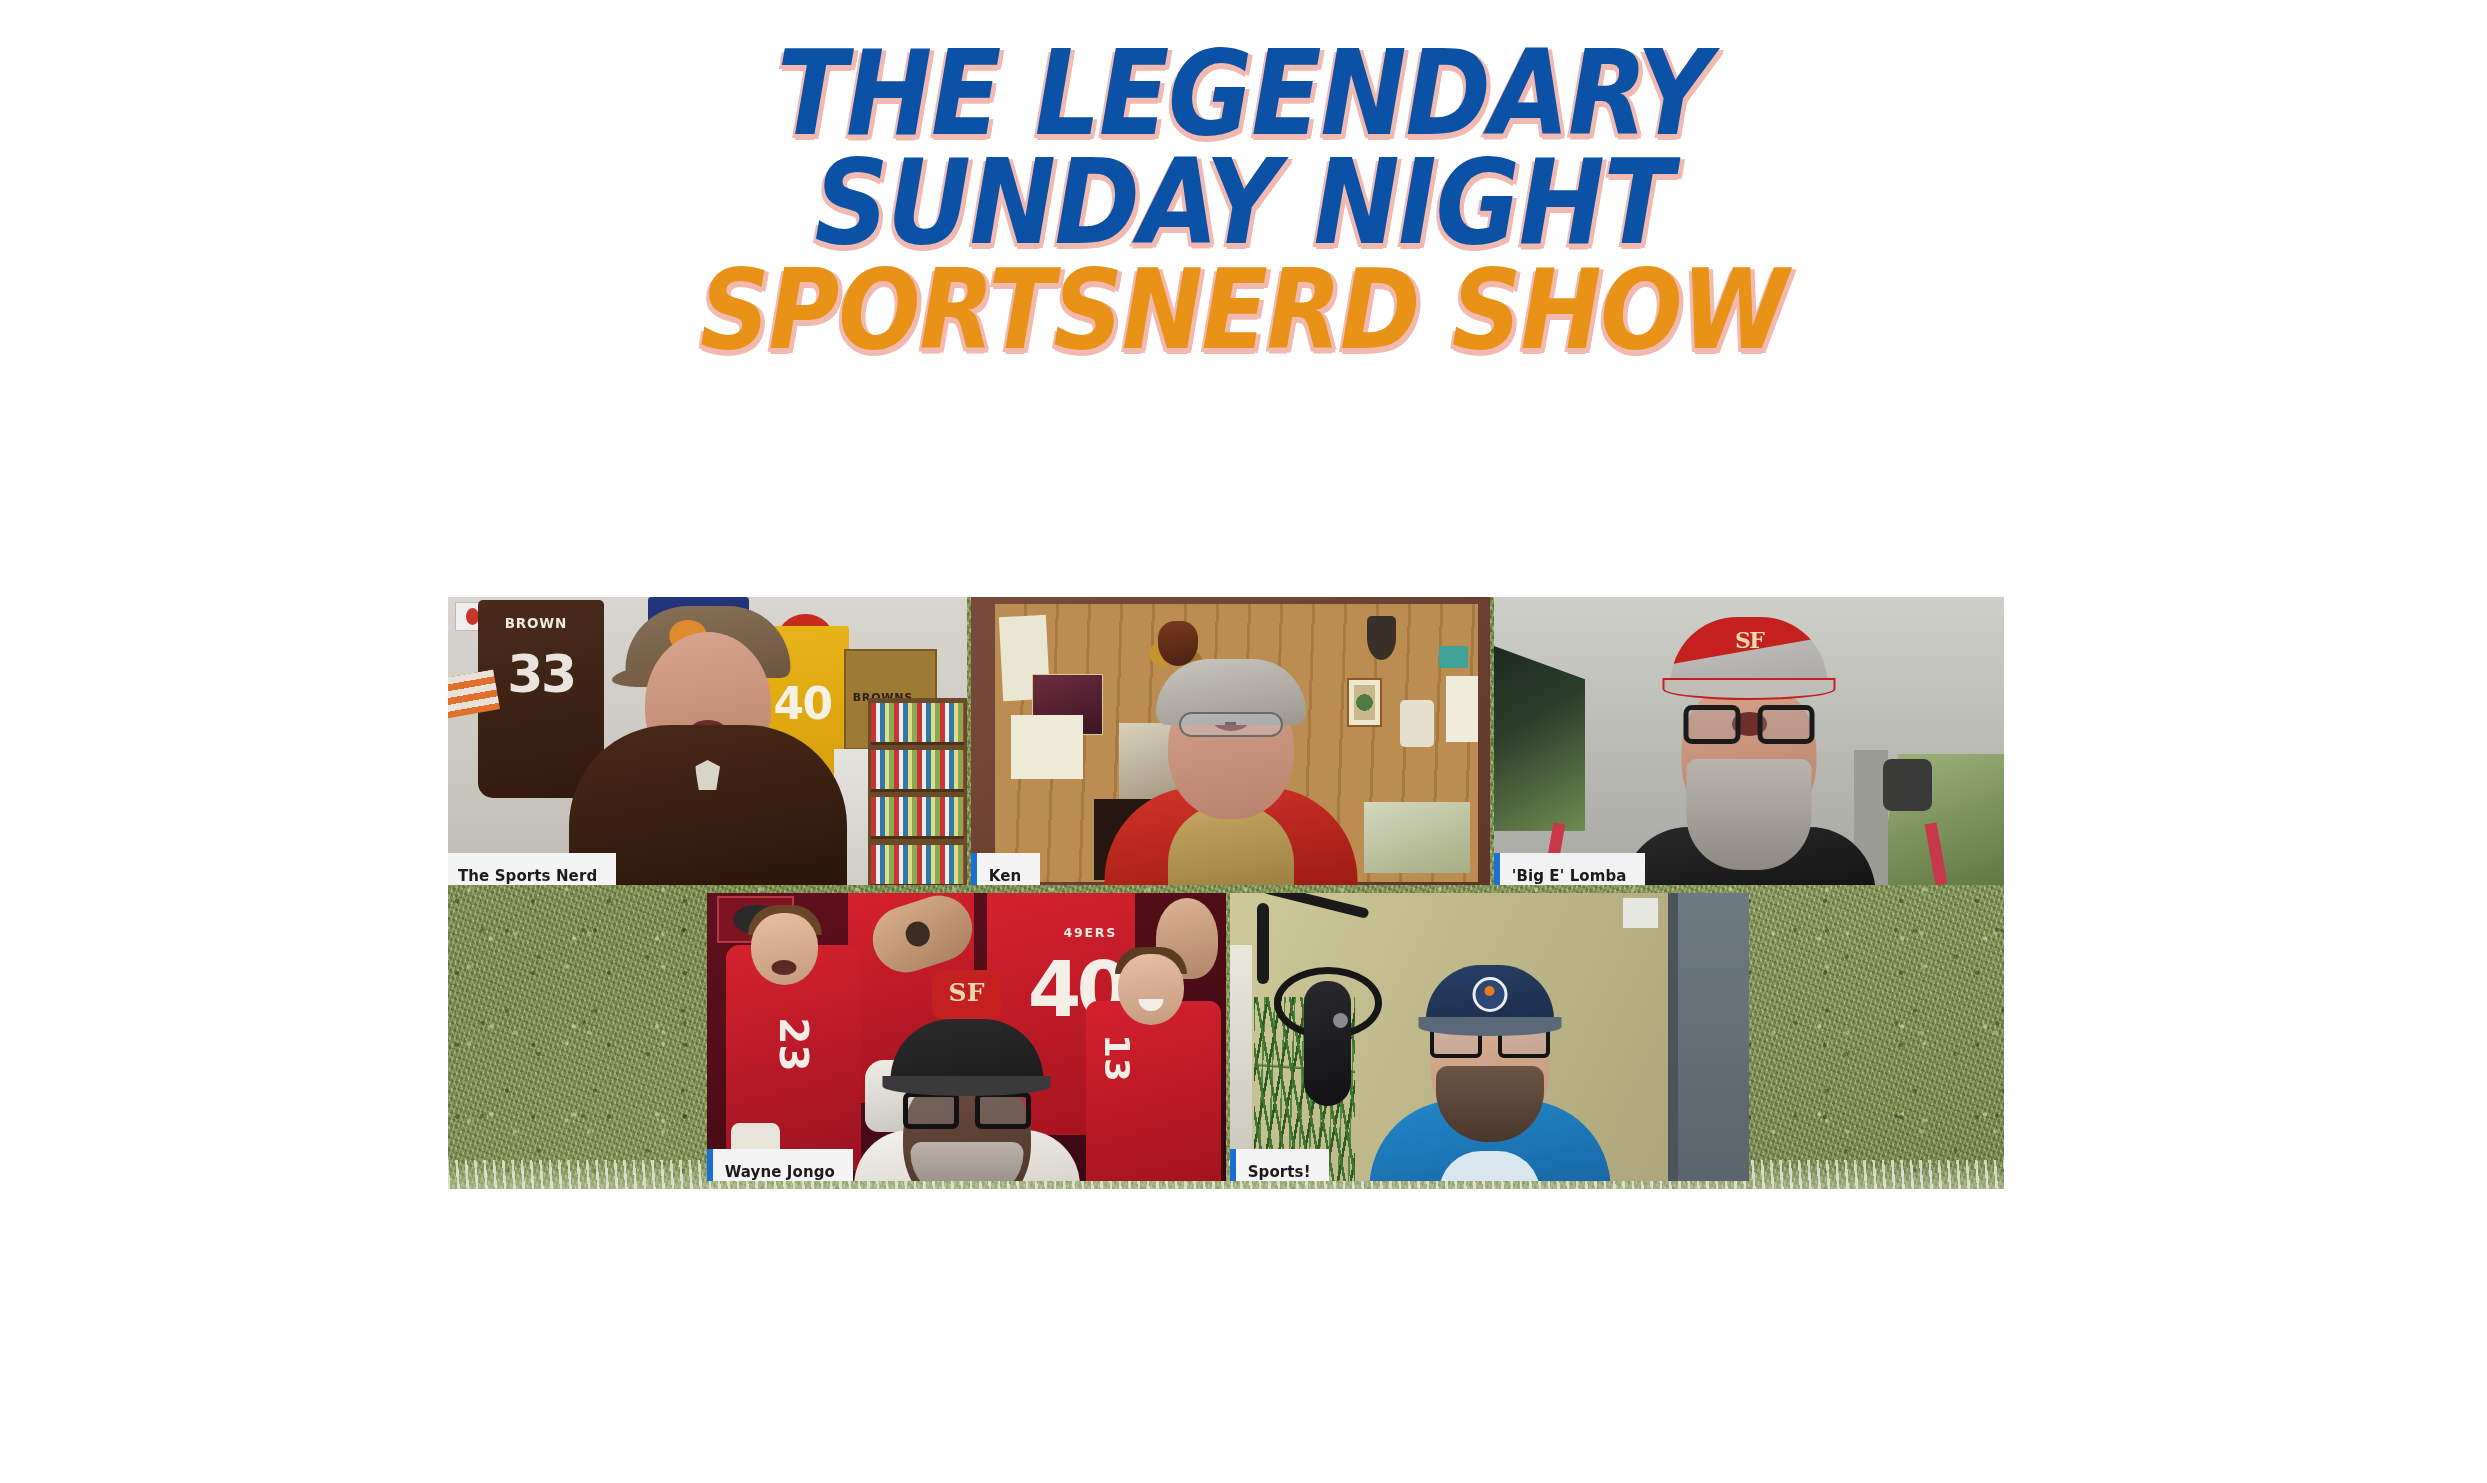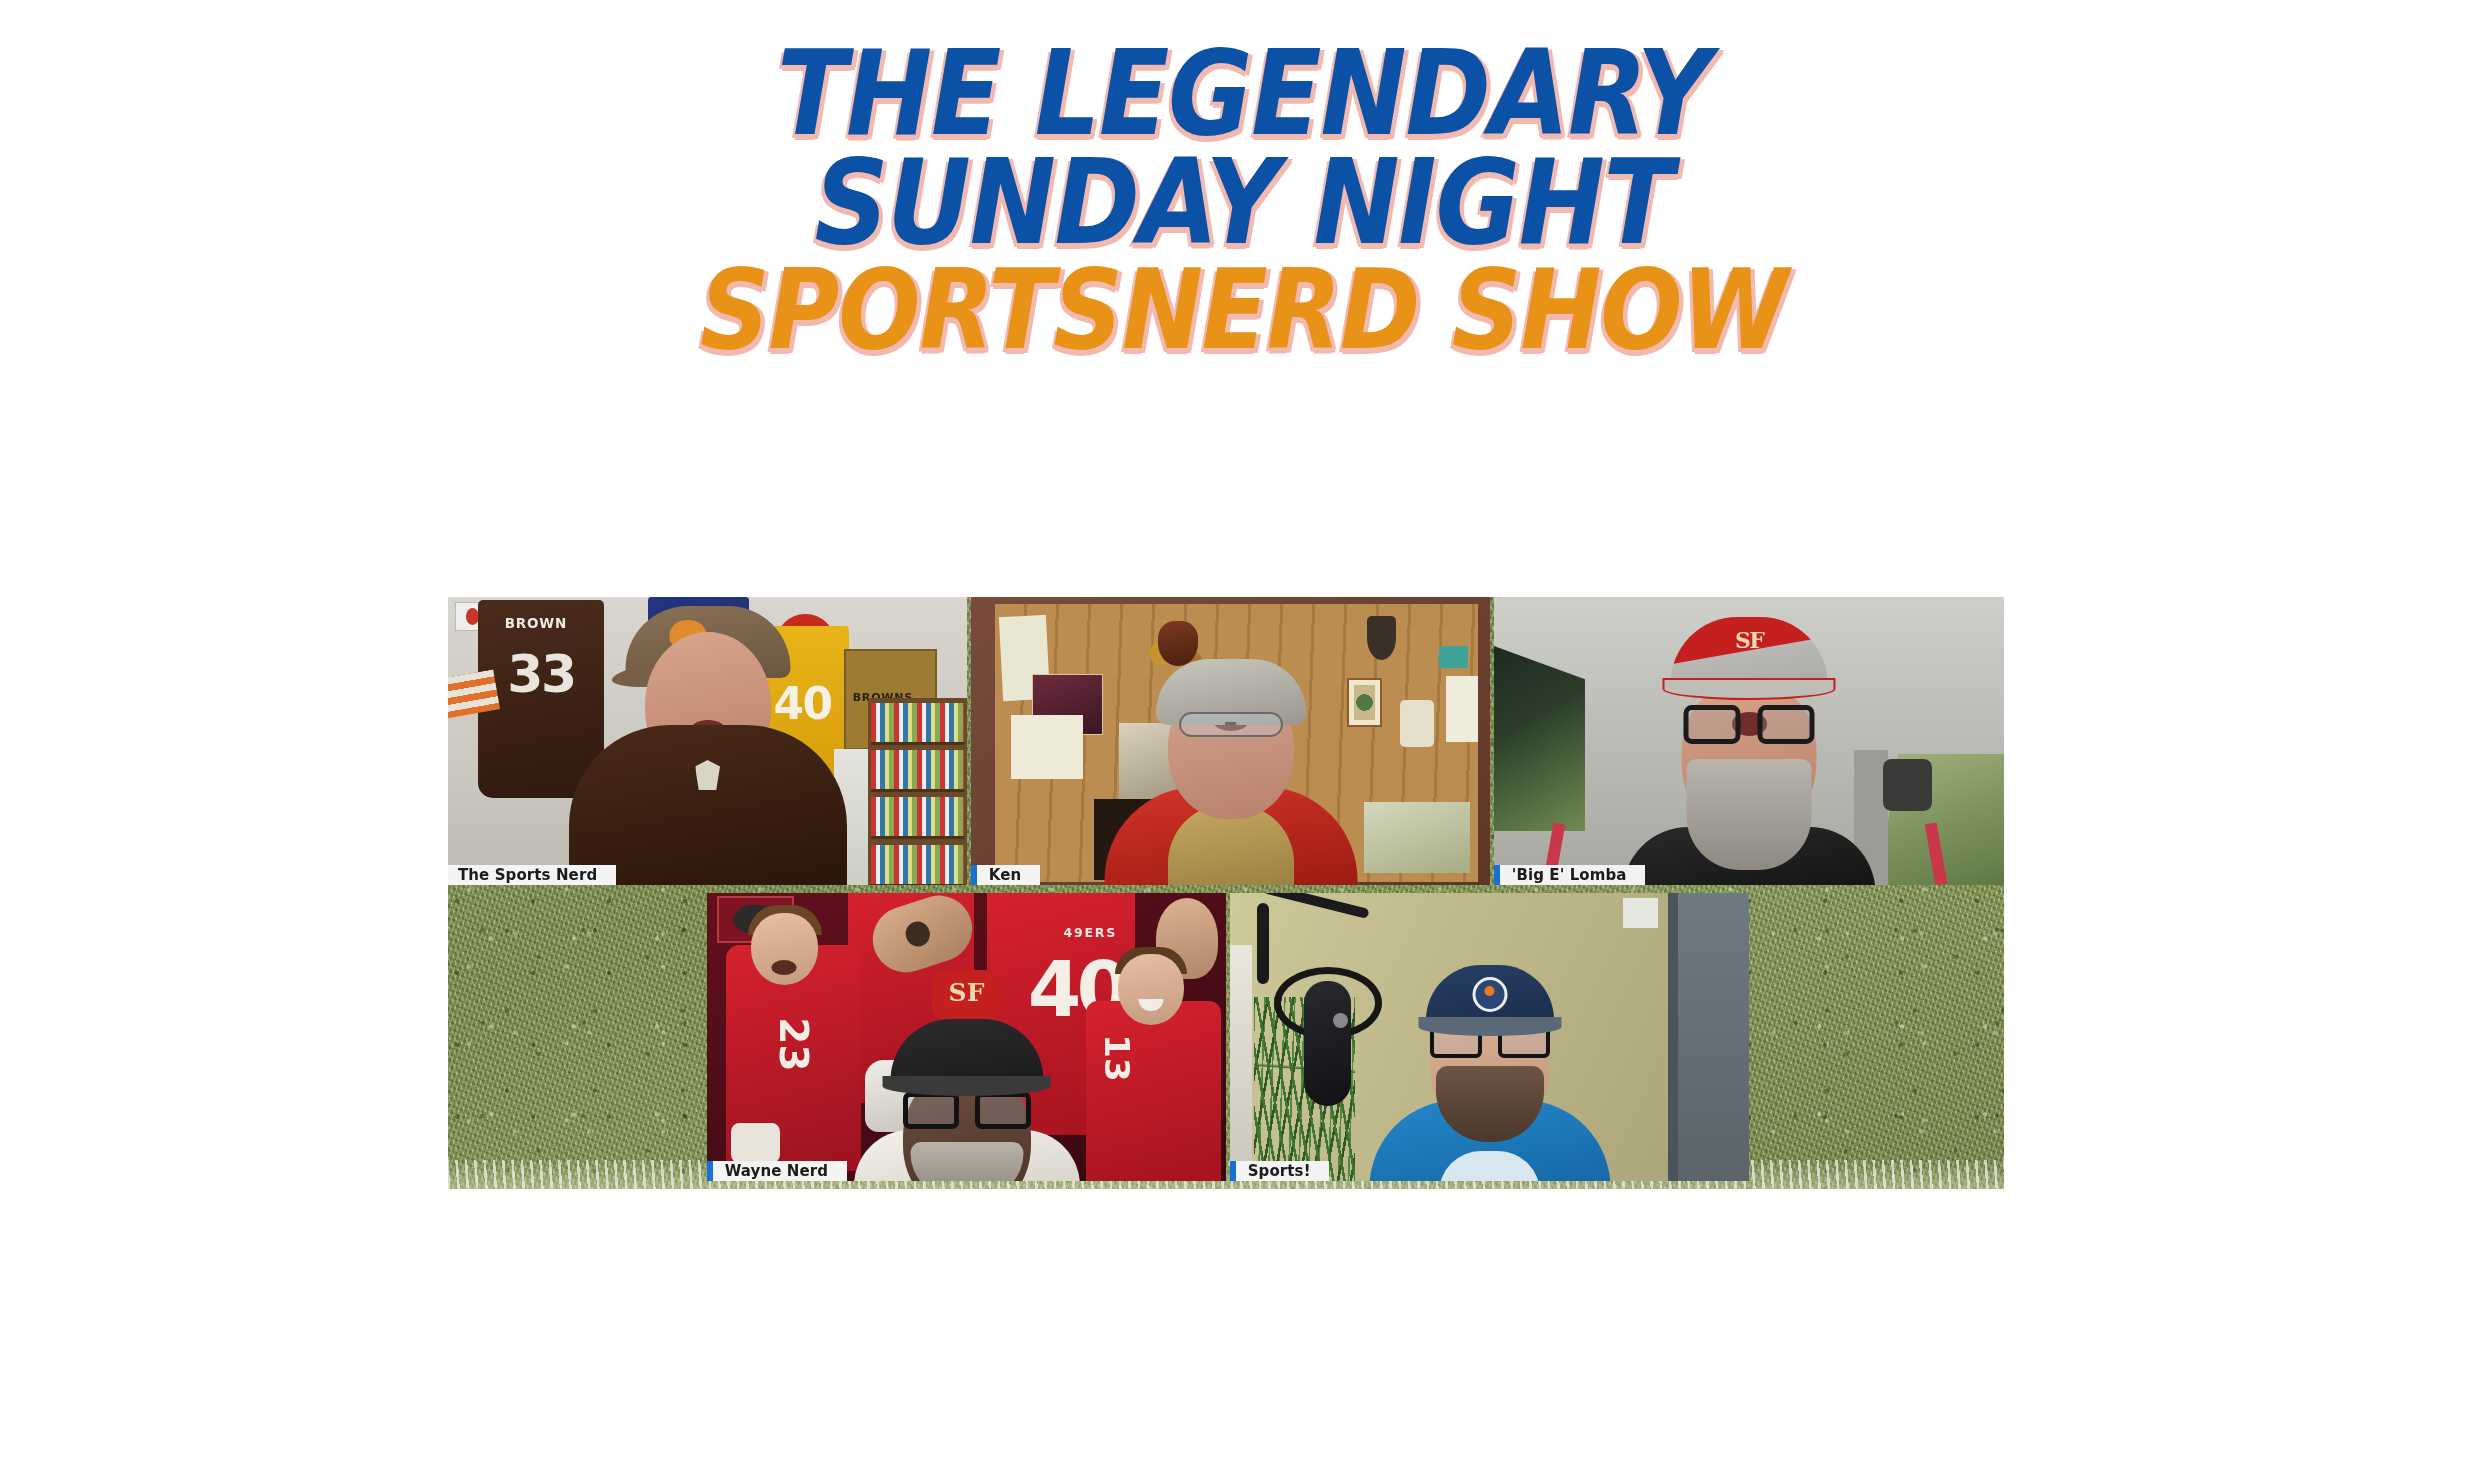--- a/index.html
+++ b/index.html
@@ -115,22 +115,22 @@
   
   .tile-4 { left: 259px;  top: 296px; width: 519px; height: 288px; }
   .tile-5 { left: 782px;  top: 296px; width: 519px; height: 288px; }
 
   
   .name-label {
     position: absolute;
     left: 0;
     bottom: 0;
     display: flex;
-    align-items: center;
-    height: 20px;
+    align-items: flex-end;
+    height: 32px;
     background: #F4F4F4;
     z-index: 6;
   }
   .name-label .accent {
     width: 5.9px;
     height: 100%;
     background: #1A6FD4;
     flex: 0 0 5.9px;
   }
   .name-label .nm {
@@ -456,21 +456,21 @@
             <i></i>
             <i></i>
           </div>
         <div class="t4-cap">
           <div class="t4-caplogo"></div>
           <div class="t4-capbrim"></div>
         </div>
       </div>
       <div class="name-label">
         <span class="accent"></span>
-        <span class="nm">Wayne Nerd</span>
+        <span class="nm">Wayne Jongo</span>
       </div>
     </div>
 
     <div class="tile tile-5">
       <div class="scene">
         <div class="t5-wall"></div>
         <div class="t5-wall-r"></div>
         <div class="t5-note"></div>
         <div class="t5-curtain"></div>
         <div class="t5-plant"></div>

